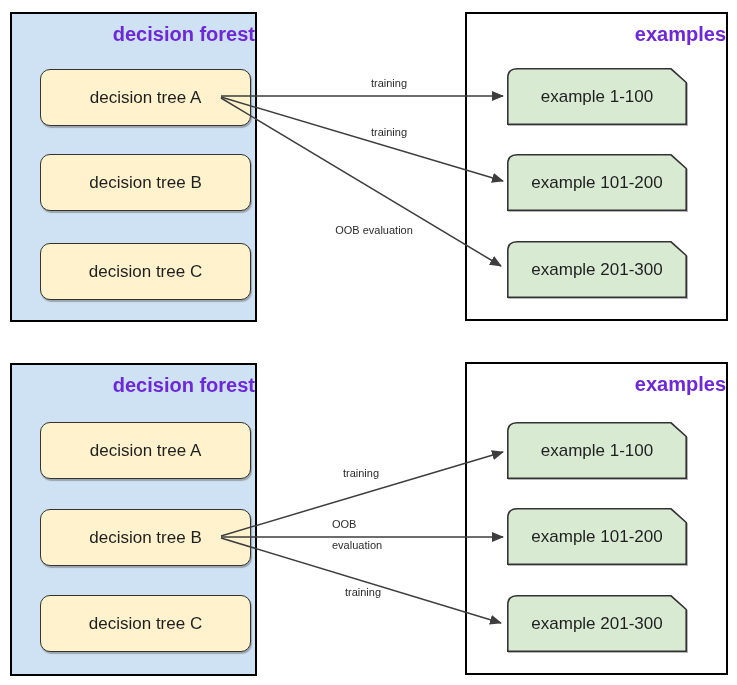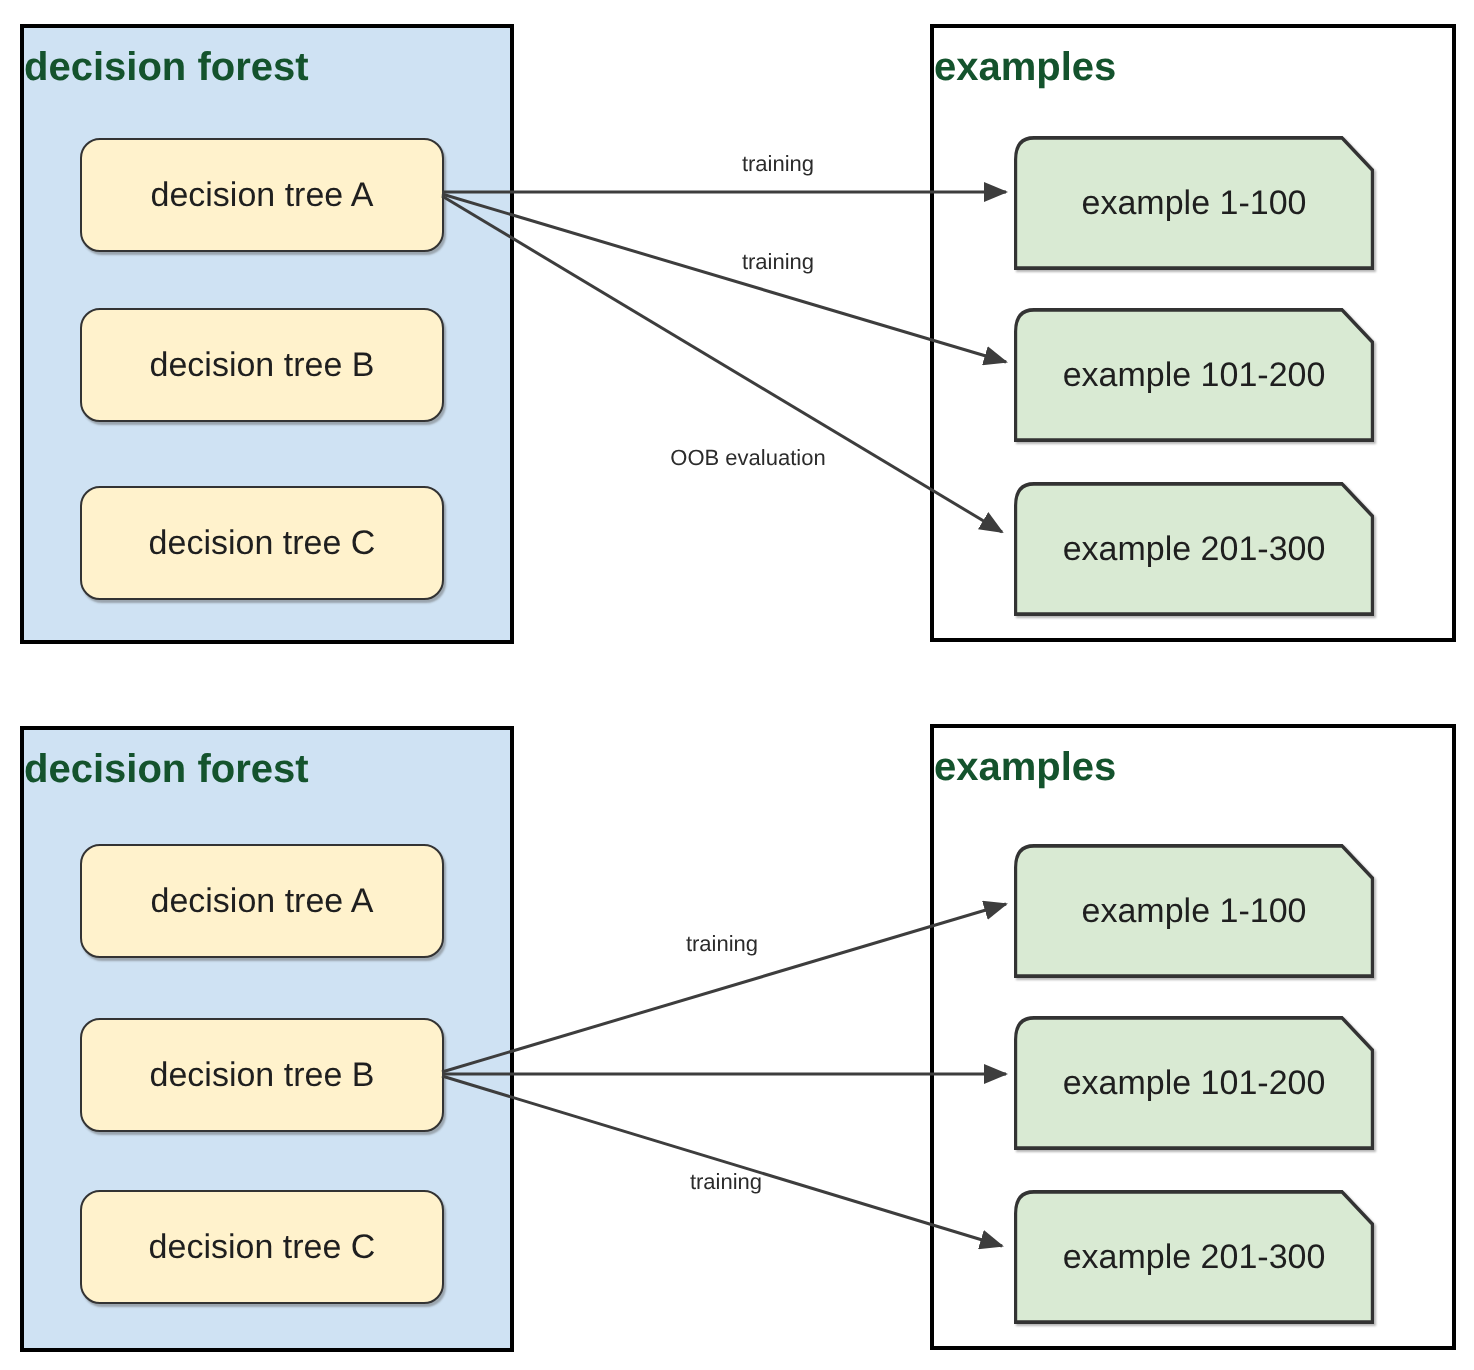--- a/index.html
+++ b/index.html
@@ -8,30 +8,30 @@
   }
   html,body{margin:0;padding:0;background:#ffffff;}
   .canvas{
     position:relative;width:737px;height:685px;background:#ffffff;overflow:hidden;
     font-family:"Liberation Sans",sans-serif;color:var(--text);
   }
   .panel-box{position:absolute;box-sizing:border-box;border:2px solid var(--panel-border);}
   .forest-box{background:var(--forest-fill);}
   .examples-box{background:#ffffff;}
   .box-title{
-    margin-top:9px;text-align:left;font-weight:bold;font-size:20px;line-height:22px;color:#14532d;
+    margin-top:9px;text-align:right;font-weight:bold;font-size:20px;line-height:22px;color:#6d28d9;
   }
   .tree-node{
-    position:absolute;box-sizing:border-box;width:182px;height:57px;left:40px;
+    position:absolute;box-sizing:border-box;width:211px;height:57px;left:40px;
     background:var(--tree-fill);border:1.6px solid var(--node-border);border-radius:10px;
     display:flex;align-items:center;justify-content:center;
     font-size:17px;box-shadow:1px 1.5px 1px rgba(90,90,90,.45);
   }
   .card-node{
-    position:absolute;box-sizing:border-box;width:180px;height:67px;left:507px;
+    position:absolute;box-sizing:border-box;width:180px;height:57px;left:507px;
     display:flex;align-items:center;justify-content:center;font-size:17px;
     filter:drop-shadow(1px 1.5px 0.5px rgba(90,90,90,.45));
   }
   .card-node svg{position:absolute;inset:0;width:100%;height:100%;}
   .card-node path{fill:var(--example-fill);stroke:var(--node-border);stroke-width:1.6;}
   .card-node .node-label{position:relative;}
   .overlay{position:absolute;left:0;top:0;pointer-events:none;}
   .overlay line{stroke:var(--arrow);stroke-width:1.5;}
   .arrow-head{fill:var(--arrow);}
   .edge-label{
@@ -128,15 +128,17 @@
     <line x1="221" y1="536" x2="503" y2="452" marker-end="url(#arw)"></line>
     <line x1="221" y1="537" x2="503" y2="537" marker-end="url(#arw)"></line>
     <line x1="221" y1="538" x2="501" y2="623" marker-end="url(#arw)"></line>
   </svg>
 
   <div class="edge-label centered" style="left:389px;top:83px;">training</div>
   <div class="edge-label centered" style="left:389px;top:132px;">training</div>
   <div class="edge-label centered" style="left:374px;top:230px;">OOB evaluation</div>
 
   <div class="edge-label centered" style="left:361px;top:473px;">training</div>
+  <div class="edge-label" style="left:332px;top:514px;">OOB
+evaluation</div>
   <div class="edge-label centered" style="left:363px;top:592px;">training</div>
 
 </div>
 
 </body></html>

